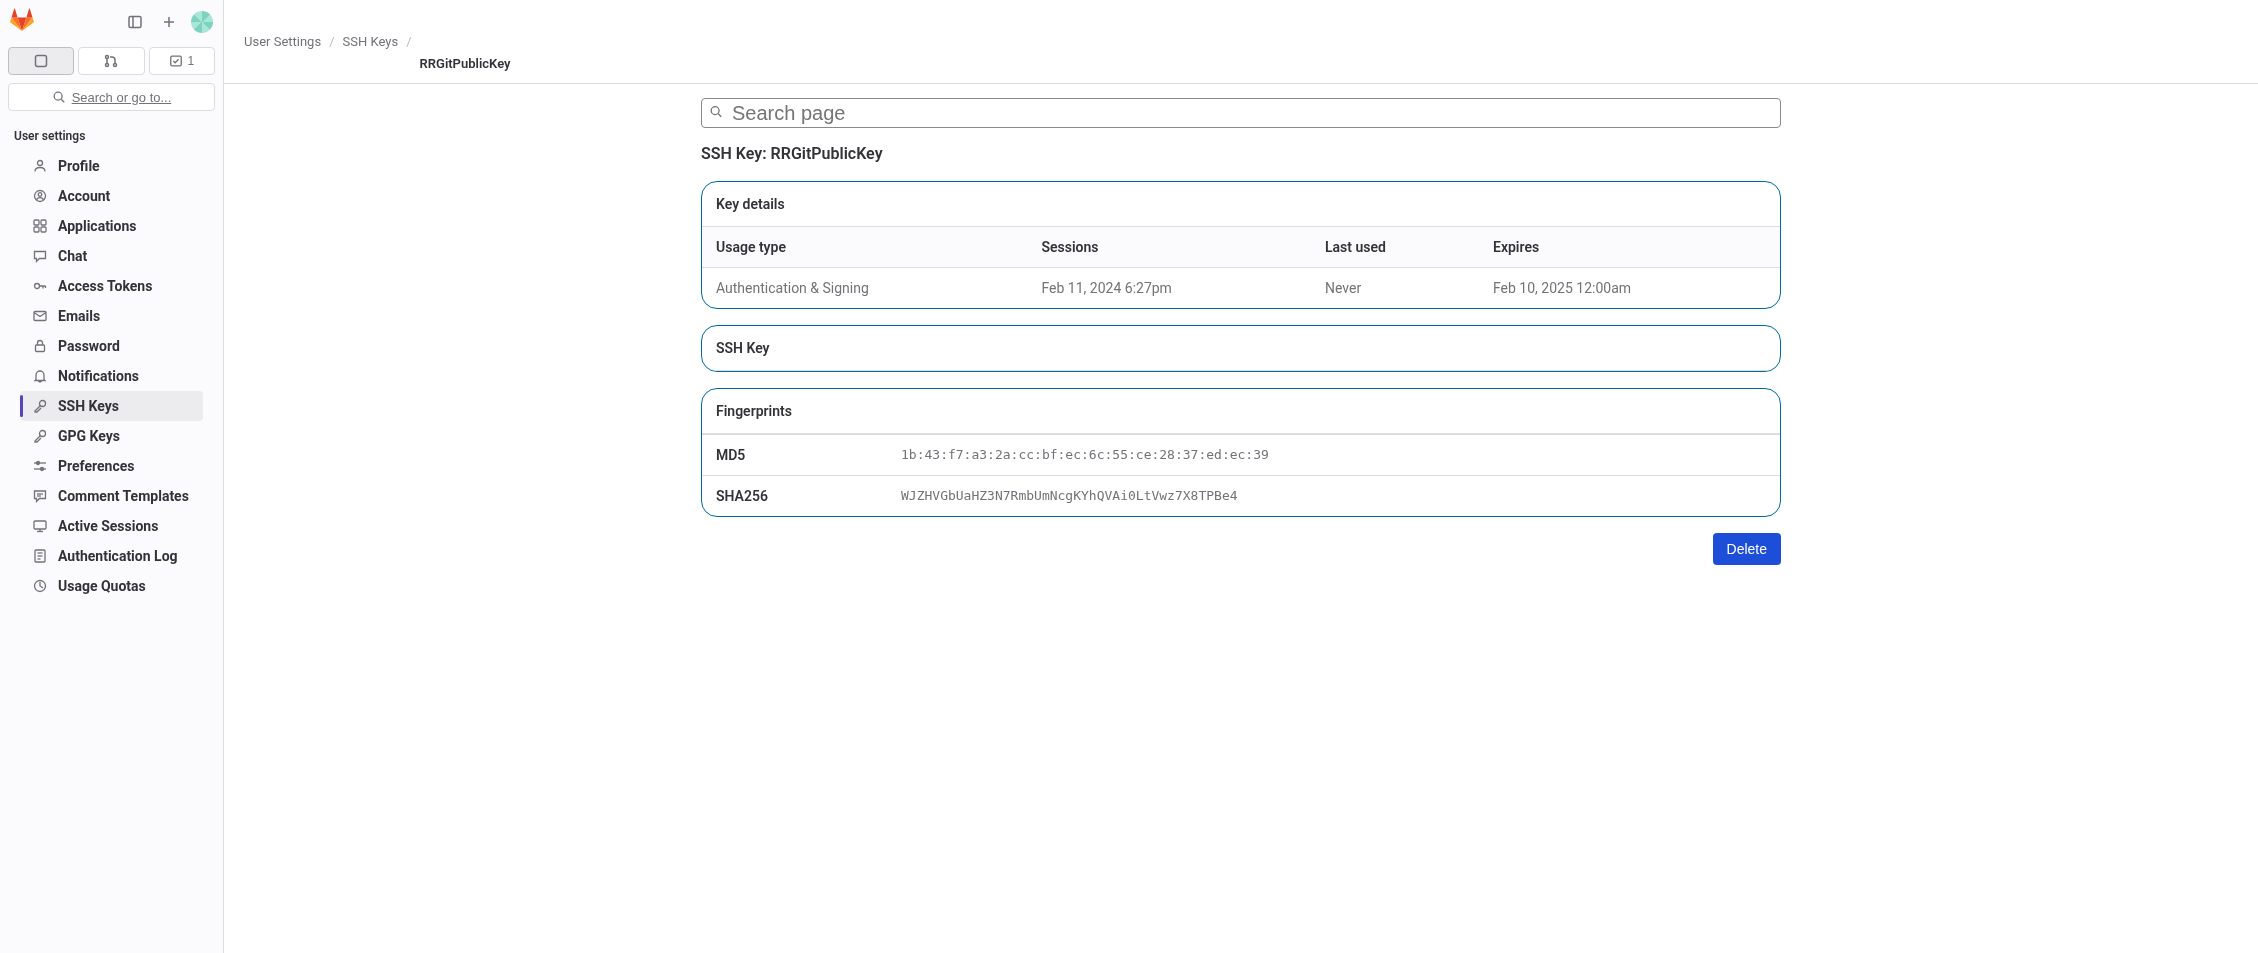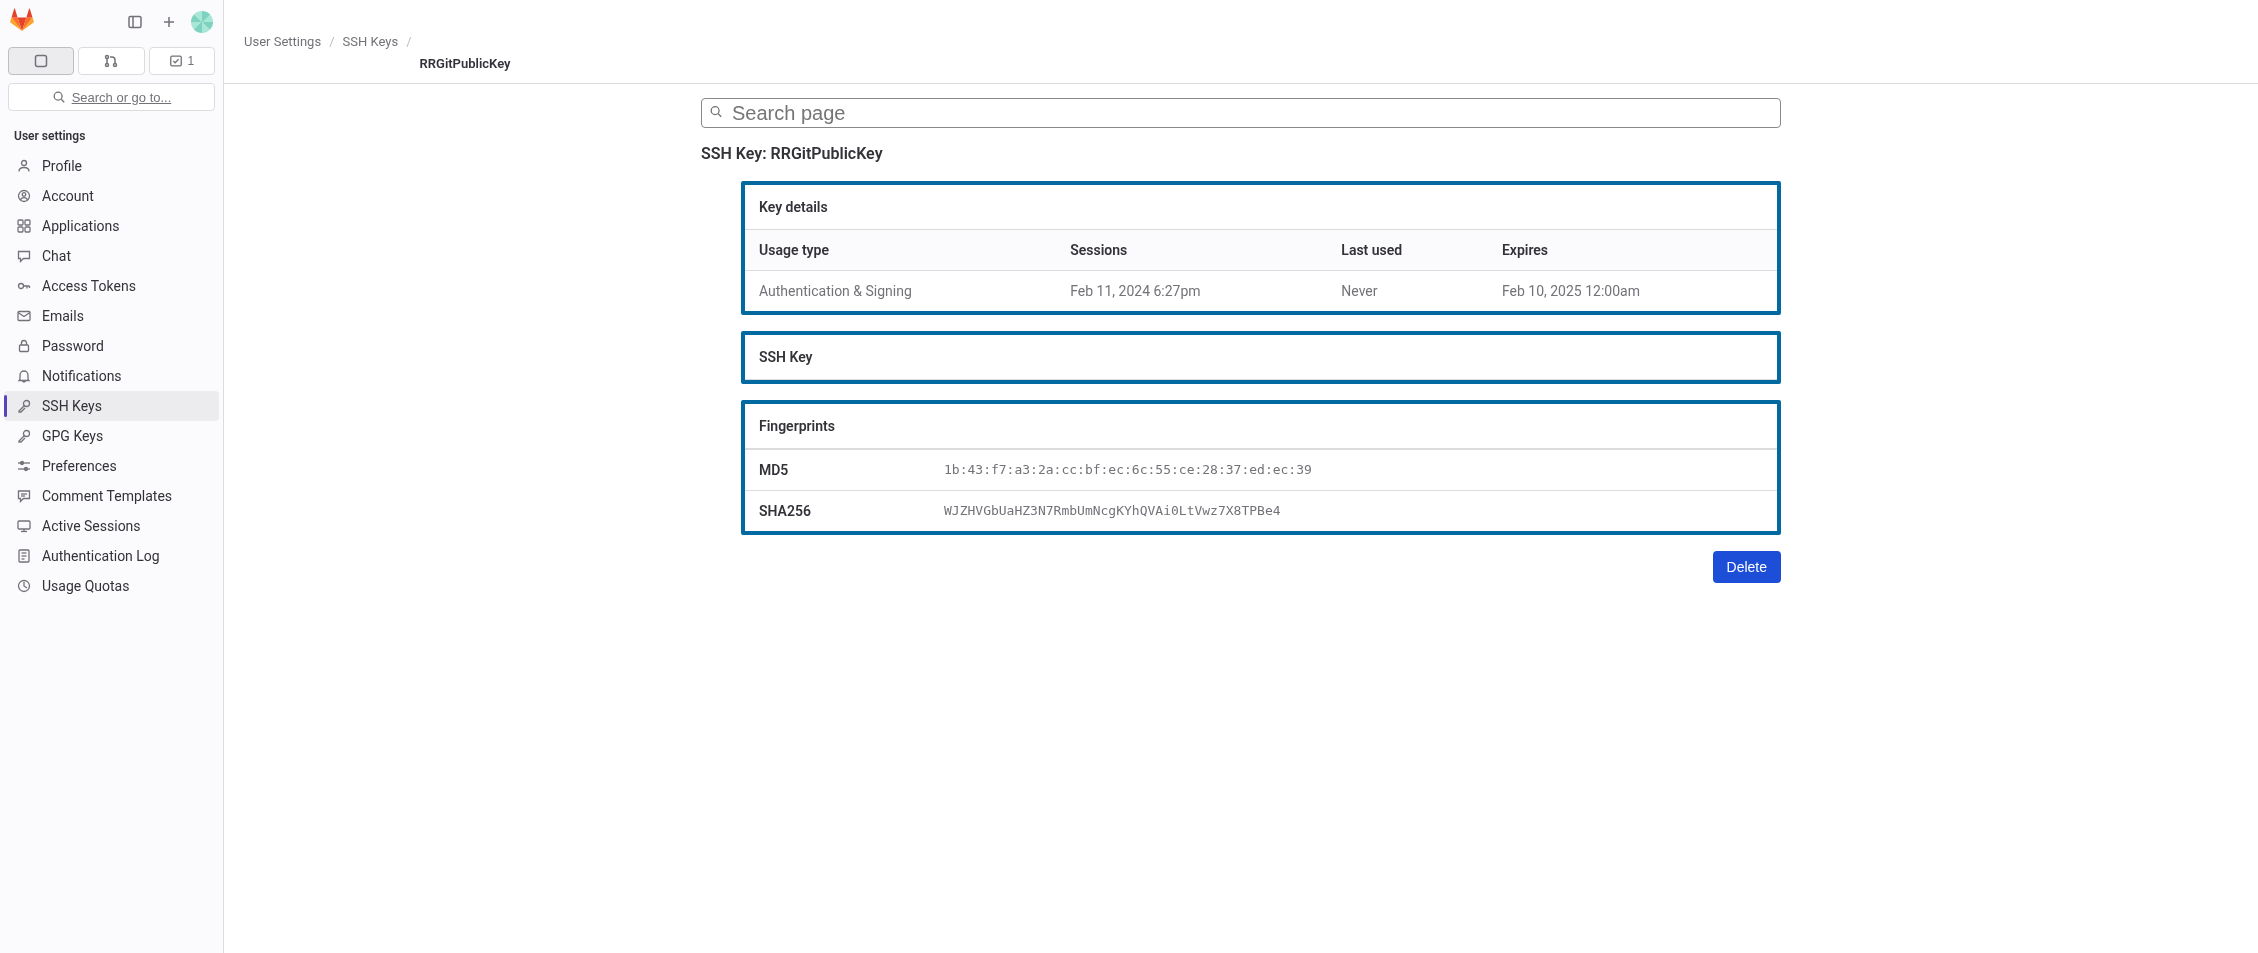--- a/index.html
+++ b/index.html
@@ -95,21 +95,22 @@
   text-decoration: underline;
 }
 .section-title {
   font-size: 12px;
   font-weight: 600;
   color: #333238;
   padding: 10px 14px 4px;
 }
 .nav-list {
   list-style: none;
-  padding: 4px 4px;
+  padding: 4px 20px;
+  font-weight: bold;
 }
 .nav-item {
   display: flex;
   align-items: center;
   gap: 10px;
   padding: 7px 12px;
   cursor: pointer;
   color: #333238;
   border-radius: 4px;
   font-size: 14px;
@@ -193,25 +194,24 @@
   top: 50%;
   transform: translateY(-50%);
   color: #737278;
 }
 h1.page-title {
   font-size: 16px;
   font-weight: 600;
   margin: 8px 0 18px;
 }
 .panel {
-  border: 4px solid #0369a1;
-  border-radius: 2px;
+  border: 1px solid #0369a1;
+  border-radius: 16px;
   margin-bottom: 16px;
   overflow: hidden;
-  margin-left: 40px;
 }
 .panel-header {
   padding: 14px 14px;
   font-weight: 600;
   font-size: 14px;
   border-bottom: 1px solid #dcdcde;
 }
 .kd-head, .kd-row {
   display: flex;
   padding: 12px 14px;

